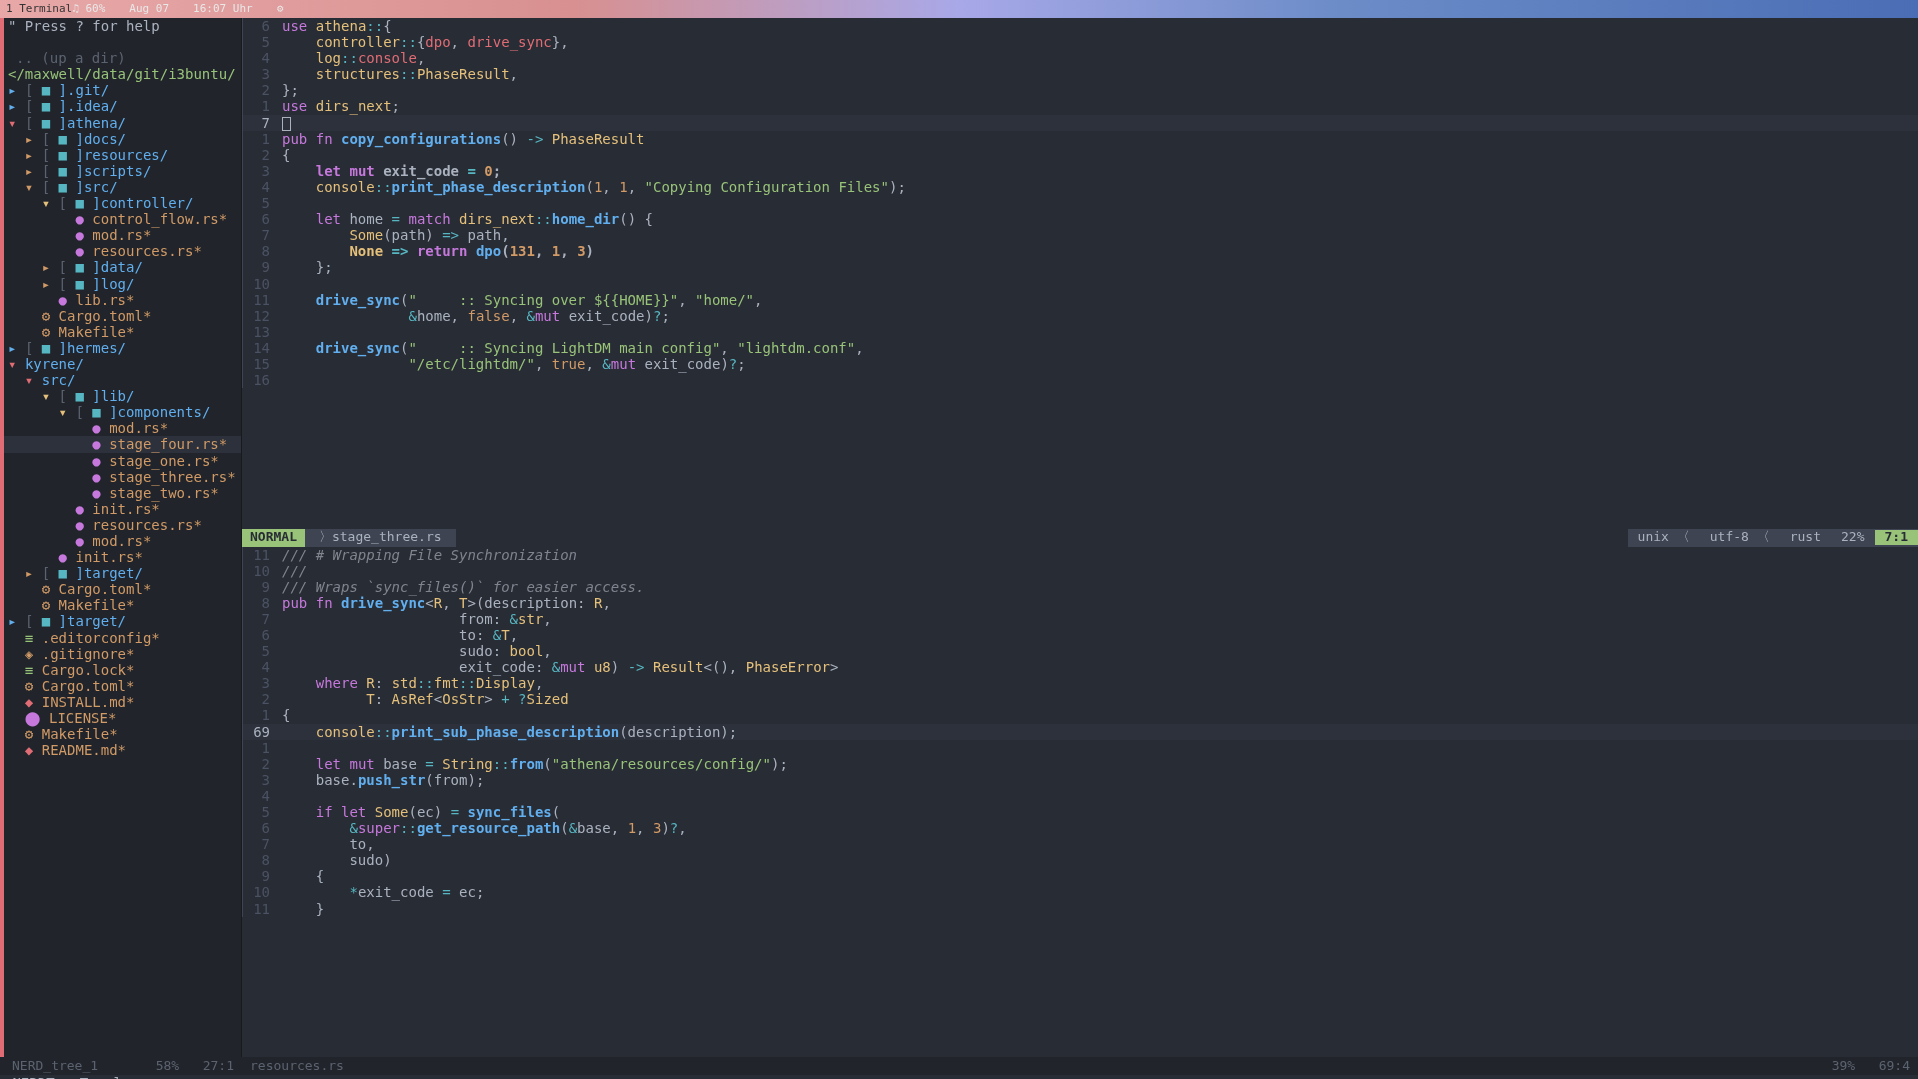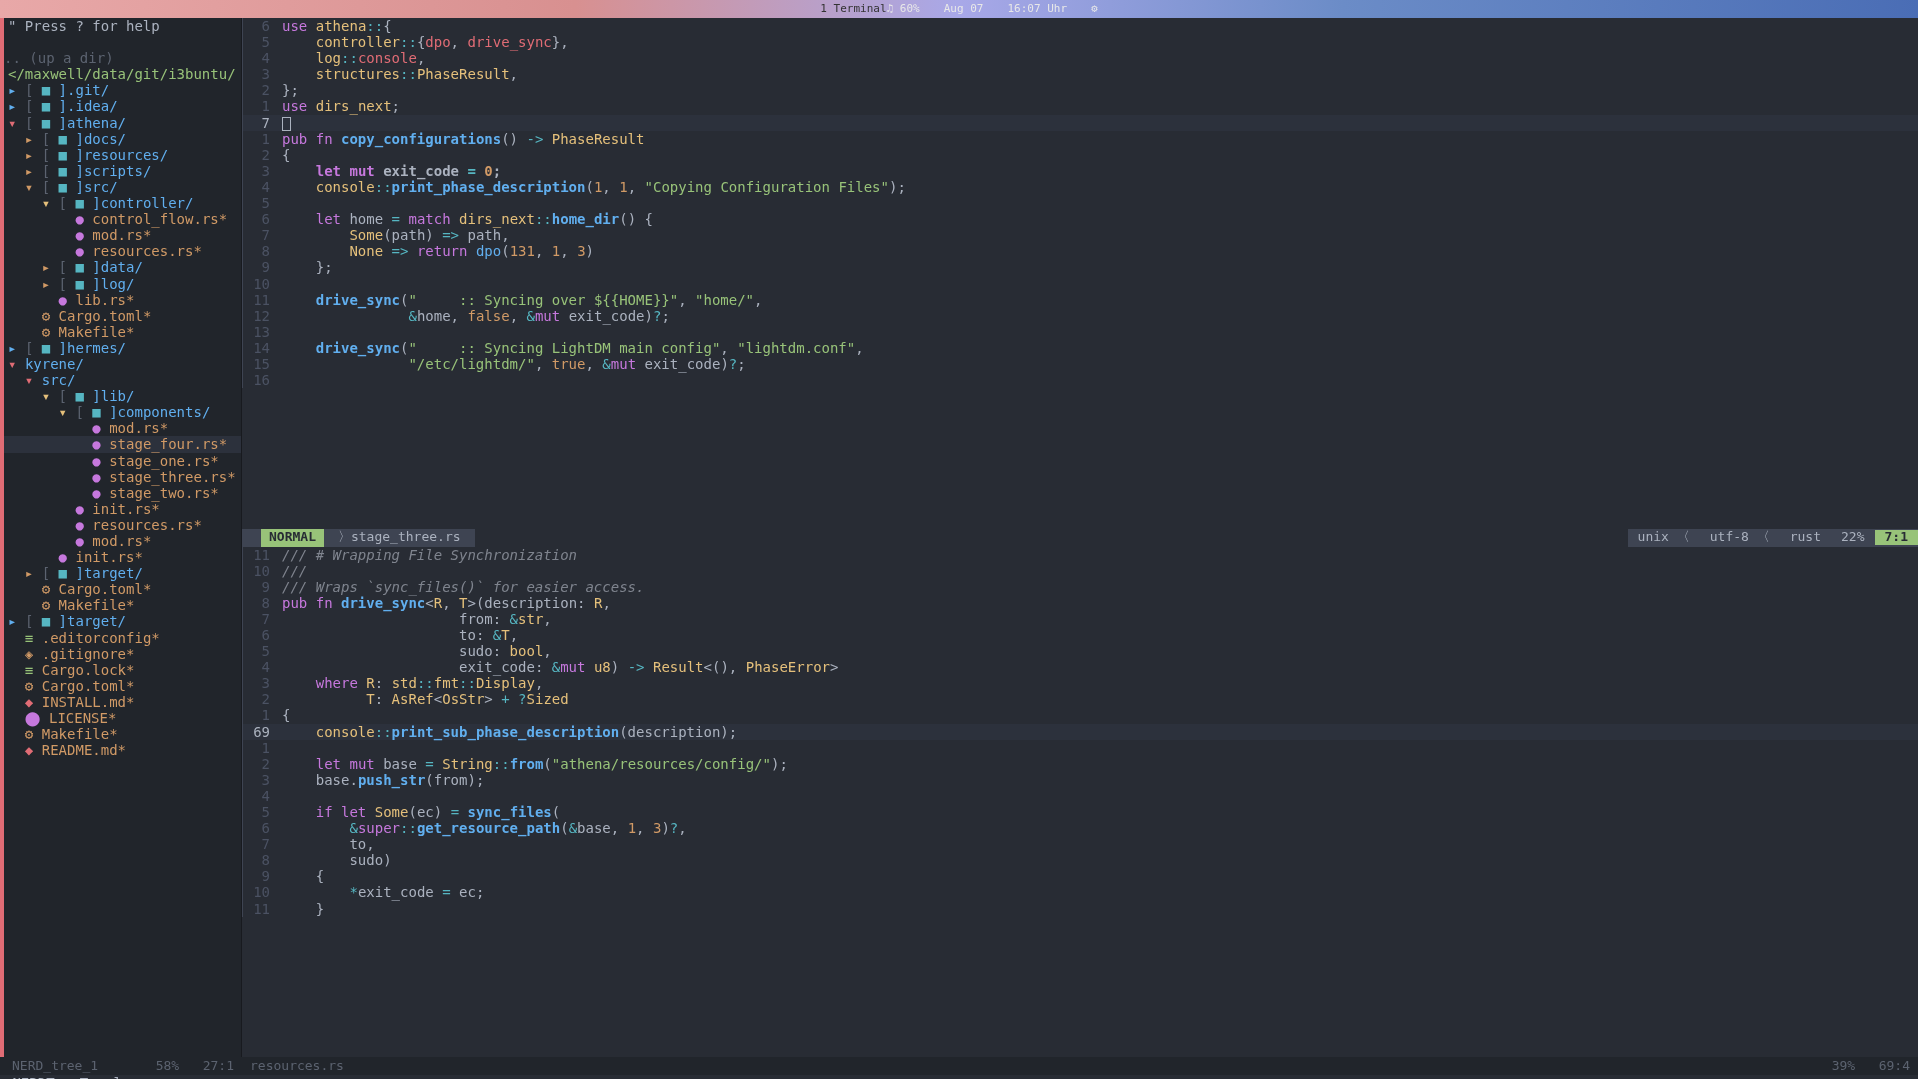--- a/index.html
+++ b/index.html
@@ -10,40 +10,40 @@
   color: #abb2bf;
   width: 1918px;
   height: 1079px;
   overflow: hidden;
   line-height: 1.15;
 }
 .titlebar {
   height: 18px;
   background: linear-gradient(90deg, #e8a8a8 0%, #d89090 30%, #a8a8e8 50%, #6b8cc7 70%, #4a6db5 100%);
   display: flex;
-  justify-content: center;
+  justify-content: flex-start;
   align-items: center;
   font-size: 11px;
   color: #333;
   padding: 0 6px;
 }
 .titlebar-right { display: flex; gap: 24px; align-items: center; color: #e8e8e8; }
 .titlebar-right span { color: #e8e8e8; }
 .main { display: flex; height: calc(1079px - 18px - 18px - 4px); }
 .sidebar {
   width: 242px;
   background: #21252b;
   border-left: 4px solid #e06c75;
   border-right: 1px solid #181a1f;
   overflow: hidden;
   font-size: 14px;
   position: relative;
 }
 .help-line { color: #abb2bf; padding: 0 4px; }
-.updir { color: #5c6370; padding: 0 0; }
+.updir { color: #5c6370; padding: 0 12px; }
 .path-line { color: #98c379; padding: 0 4px; }
 .tree-line { padding: 0 4px; white-space: pre; }
 .arrow { color: #e06c75; }
 .arrow-b { color: #61afef; }
 .arrow-o { color: #d19a66; }
 .arrow-gold { color: #e5c07b; }
 .bracket { color: #5c6370; }
 .folder-ico { color: #56b6c2; }
 .dir { color: #61afef; }
 .file-ico { color: #c678dd; }
@@ -76,21 +76,21 @@
 .punct { color: #abb2bf; }
 .docc { color: #7f848e; font-style: italic; }
 .ident { color: #e06c75; }
 .statusbar {
   display: flex;
   background: #3e4452;
   height: 18px;
   font-size: 13px;
   align-items: stretch;
 }
-.mode-chip { background: #98c379; color: #282c34; font-weight: bold; padding: 0 8px; display:flex; align-items:center;margin-left:19px; }
+.mode-chip { background: #98c379; color: #282c34; font-weight: bold; padding: 0 8px; display:flex; align-items:center; }
 .file-chip { background: #3e4452; color: #abb2bf; padding: 0 14px; display:flex; align-items:center; position: relative; }
 .spacer { flex: 1; background: #282c34; }
 .right-status { display: flex; align-items: center; text-align: right; }
 .rs-item { padding: 0 10px; color: #abb2bf; background: #3e4452; }
 .rs-pos { background: #98c379; color: #282c34; padding: 0 10px; font-weight: bold; }
 .bottombar {
   display: flex;
   height: 18px;
   background: #21252b;
   color: #5c6370;
@@ -221,21 +221,21 @@
           <div class="code-row">
             <div class="gutter">6</div>
             <div class="code-line" style="flex: 1 1 0%;">    <span class="kw">let</span> home <span class="op">=</span> <span class="kw">match</span> <span class="ty">dirs_next</span><span class="op">::</span><span class="fn">home_dir</span><span class="punct">()</span> <span class="punct">{</span></div>
           </div>
           <div class="code-row">
             <div class="gutter">7</div>
             <div class="code-line" style="flex: 1 1 0%;">        <span class="ty">Some</span><span class="punct">(</span>path<span class="punct">)</span> <span class="op">=&gt;</span> path<span class="punct">,</span></div>
           </div>
           <div class="code-row">
             <div class="gutter">8</div>
-            <div class="code-line" style="flex: 1 1 0%;">        <span class="ty">None</span> <span class="op">=&gt;</span> <span class="kw">return</span> <span class="fnc">dpo</span><span class="punct">(</span><span class="num">131</span><span class="punct">,</span> <span class="num">1</span><span class="punct">,</span> <span class="num">3</span><span class="punct">)</span></div>
+            <div class="code-line" style="flex: 1 1 0%; font-weight: bold;">        <span class="ty">None</span> <span class="op">=&gt;</span> <span class="kw">return</span> <span class="fnc">dpo</span><span class="punct">(</span><span class="num">131</span><span class="punct">,</span> <span class="num">1</span><span class="punct">,</span> <span class="num">3</span><span class="punct">)</span></div>
           </div>
           <div class="code-row">
             <div class="gutter">9</div>
             <div class="code-line" style="flex: 1 1 0%;">    <span class="punct">};</span></div>
           </div>
           <div class="code-row">
             <div class="gutter">10</div>
             <div class="code-line" style="flex: 1 1 0%;">&nbsp;</div>
           </div>
           <div class="code-row">

